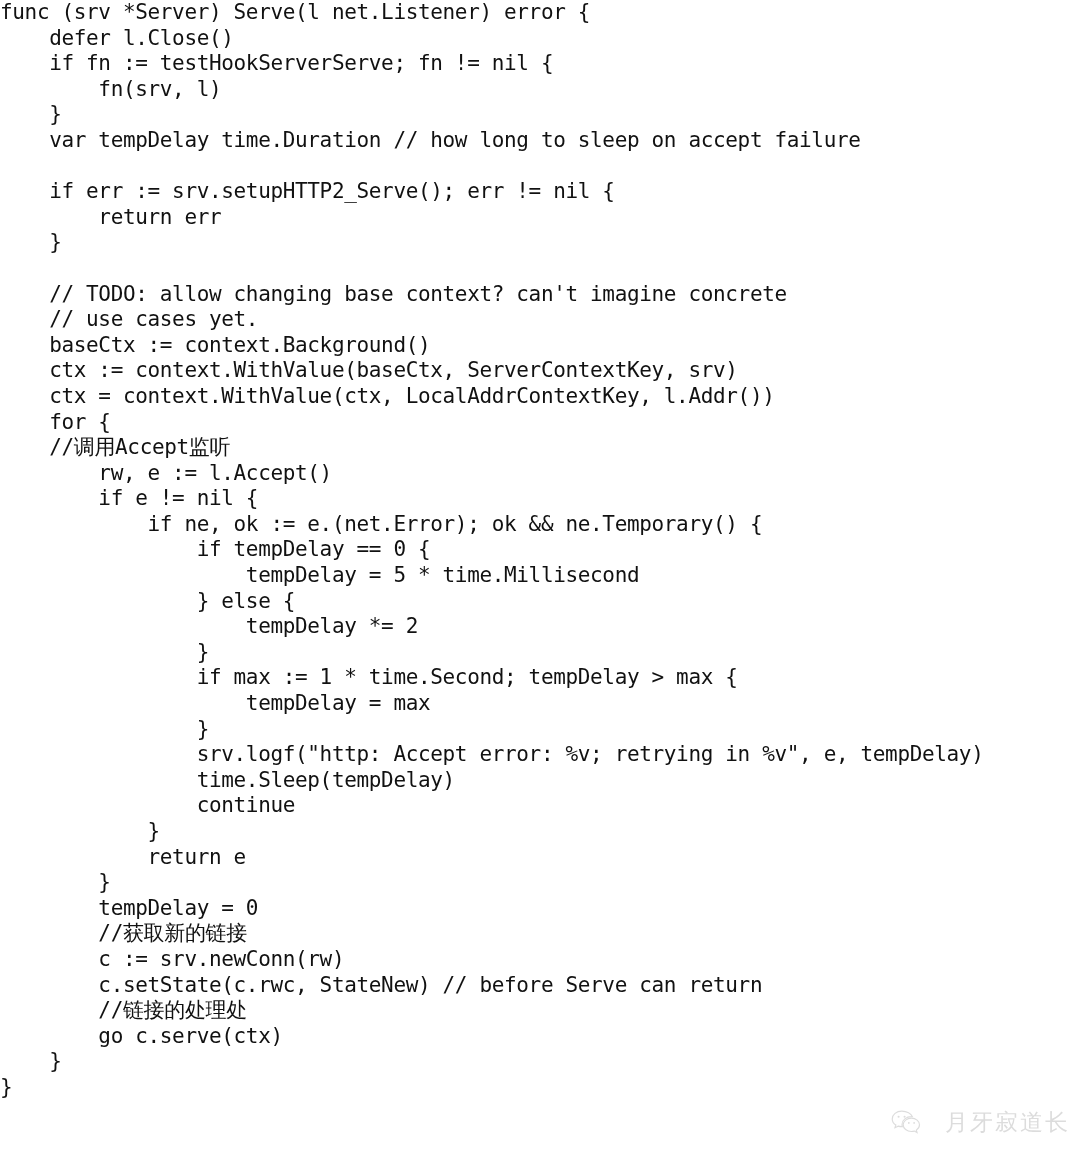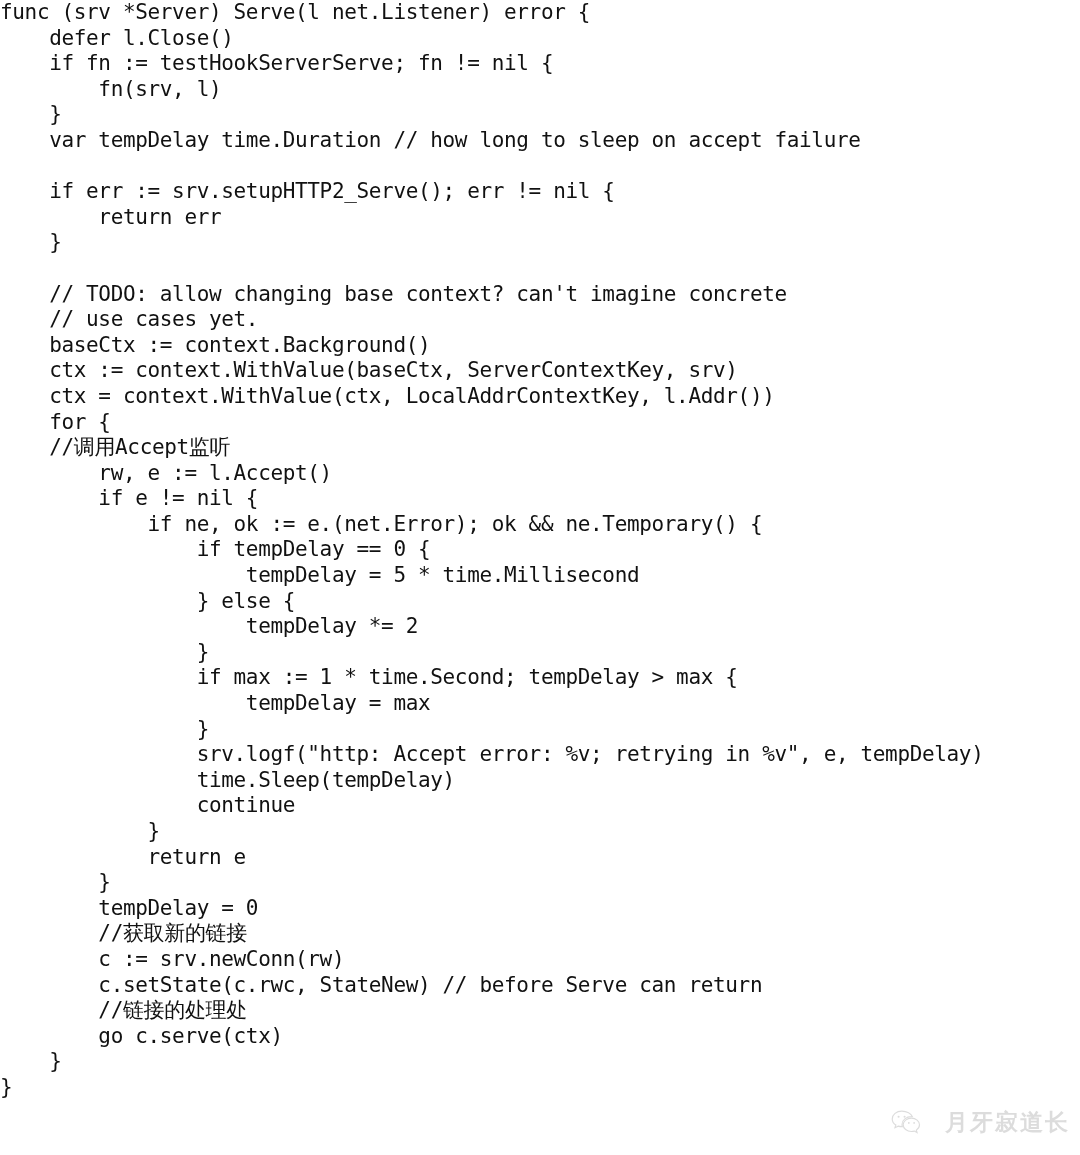--- a/index.html
+++ b/index.html
@@ -41,21 +41,20 @@
   
   #watermark {
     position: absolute;
     right: 10px;
     bottom: 20px;
     display: flex;
     align-items: center;
     gap: 24px;
     opacity: 0.30;
     pointer-events: none;
-    font-weight: bold;
   }
   #watermark .wm-icon {
     width: 30px;
     height: 26px;
     display: block;
   }
   #watermark .wm-text {
     font-family: "DejaVu Sans", "Liberation Sans", sans-serif;
     font-size: 23px;
     color: #8d8d8d;

